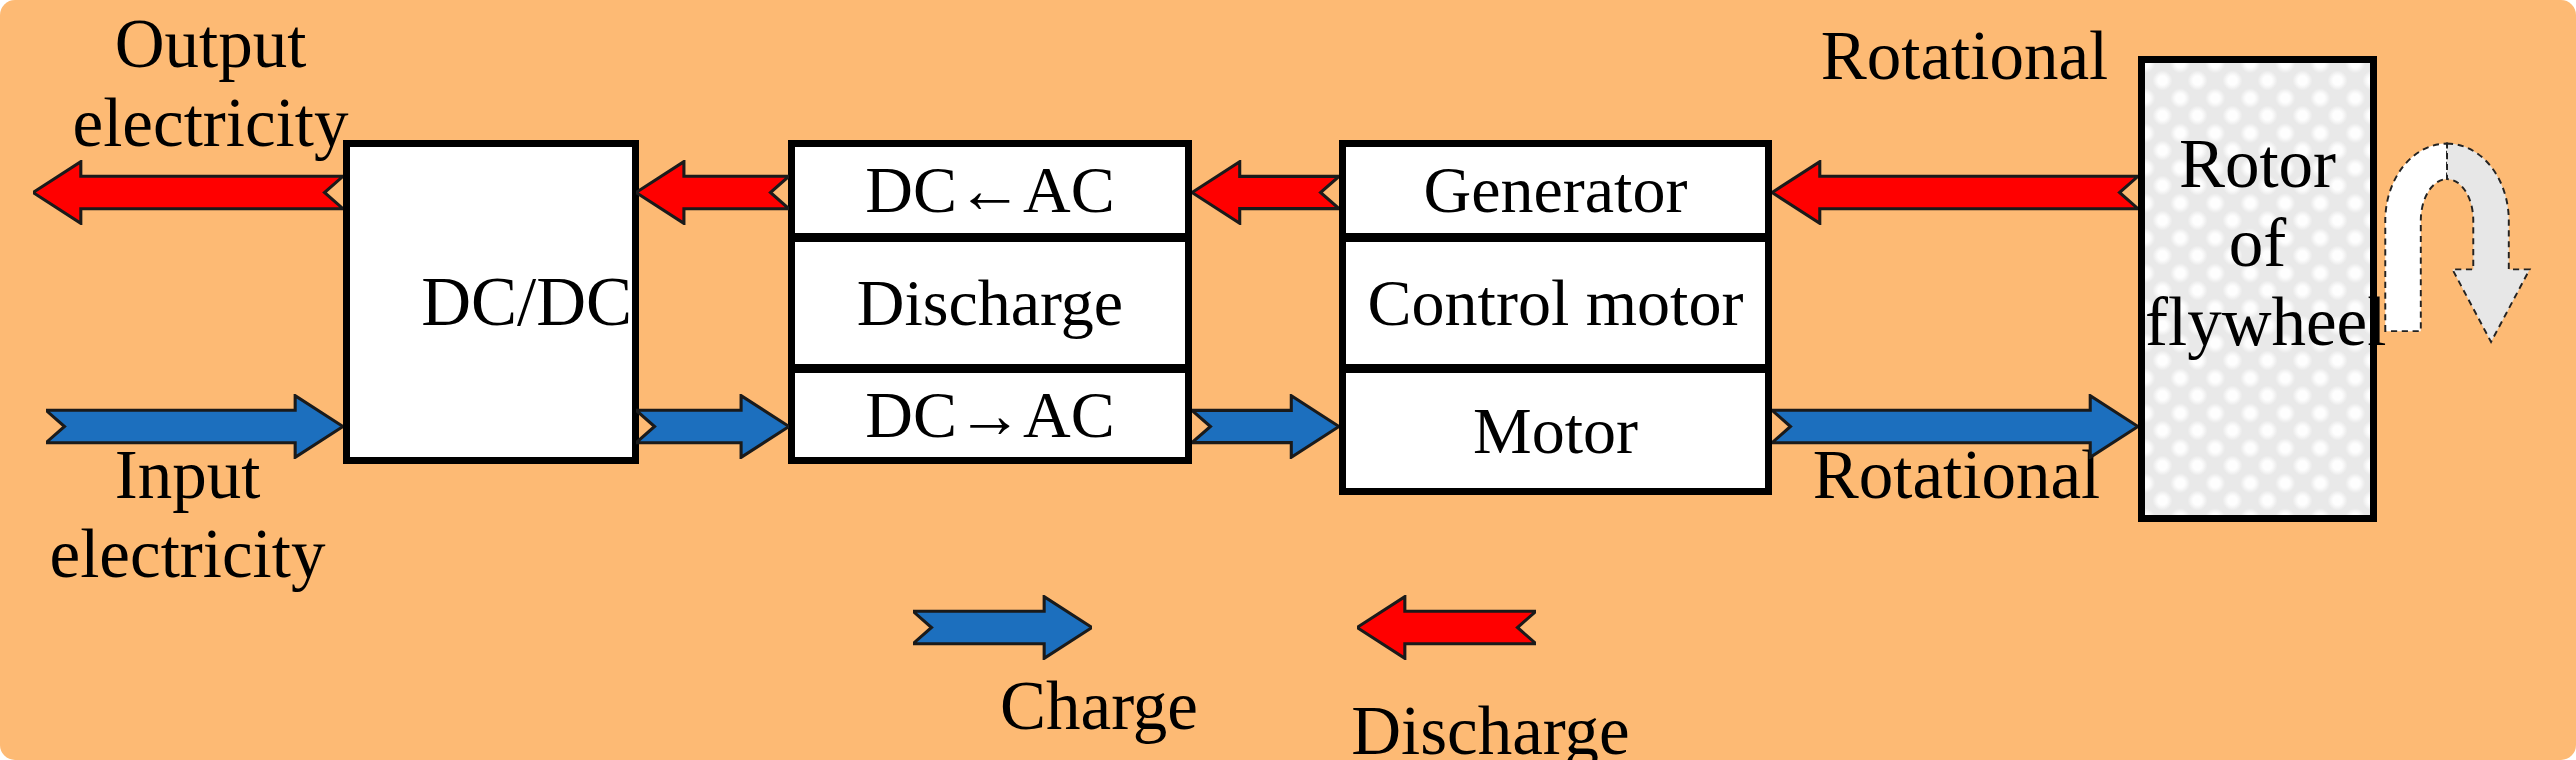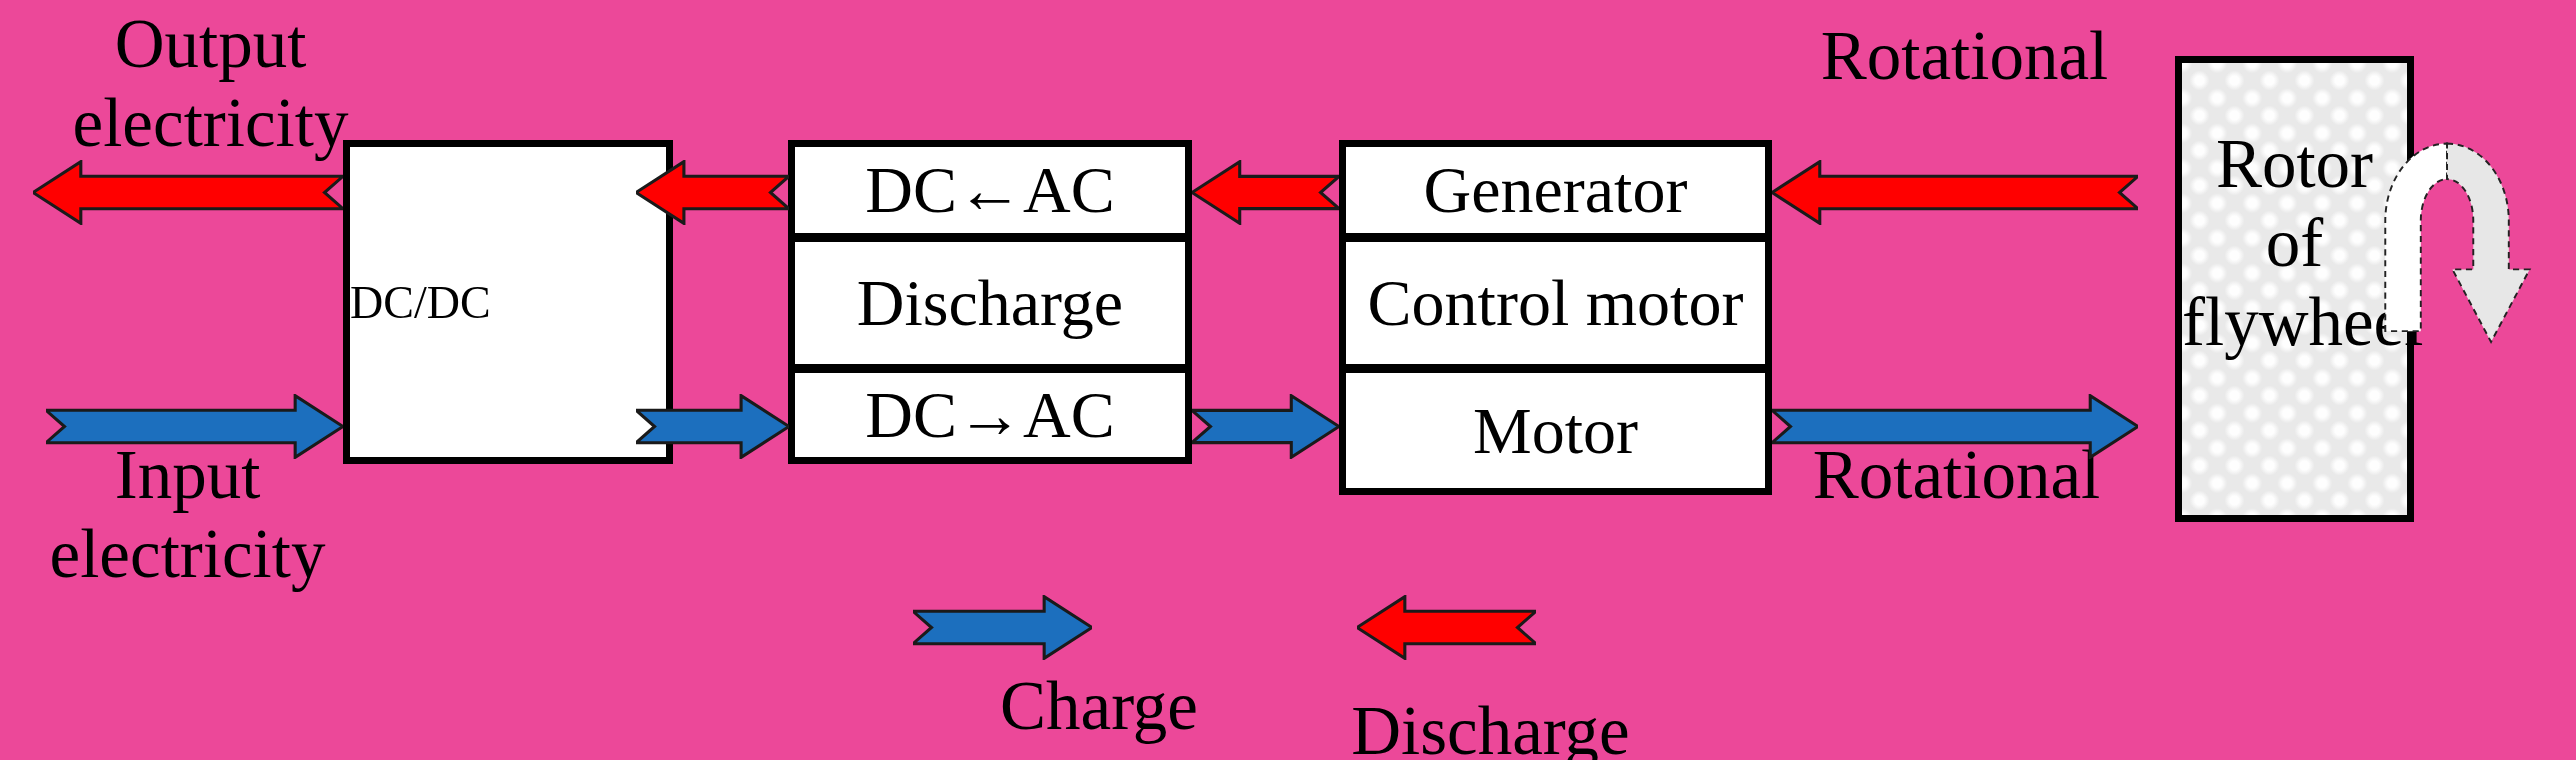--- a/index.html
+++ b/index.html
@@ -1,35 +1,35 @@
 <!DOCTYPE html>
 <html style="font-size:12.3px"><head>
 <meta charset="utf-8">
 <style>
   html,body{margin:0;padding:0;background:#fff;}
-  #canvas{position:relative;width:2576px;height:760px;background:#ec4899;overflow:hidden;
-          font-family:"Liberation Serif","DejaVu Serif",serif;color:#000;}
+  #canvas{position:relative;width:2576px;height:760px;background:#fdba74;overflow:hidden;
+          font-family:"Liberation Serif","DejaVu Serif",serif;color:#000;border-radius:15px;}
   .lbl{position:absolute;width:401px;text-align:center;font-size:69px;line-height:79px;white-space:nowrap;}
   .box{position:absolute;box-sizing:border-box;border:7.7px solid #000;background:#fff;}
   .stack{position:absolute;box-sizing:border-box;border:7.7px solid #000;background:#fff;
          display:flex;flex-direction:column;}
   .cell{display:flex;align-items:center;justify-content:center;font-size:66px;white-space:nowrap;}
   .cell.r1{height:86px;border-bottom:9.2px solid #000;}
   .cell.r2{height:122px;border-bottom:9.2px solid #000;}
   .cell.r3{flex:1;}
-  #dcdc-box{left:343px;top:140px;width:330px;height:324px;display:flex;align-items:center;justify-content:flex-start;font-size:46px;}
+  #dcdc-box{left:343px;top:140px;width:296px;height:324px;display:flex;align-items:center;justify-content:flex-end;font-size:69px;}
   #converter-stack{left:788px;top:140px;width:404px;height:324px;}
   #machine-stack{left:1339px;top:140px;width:433px;height:355px;}
   #flywheel-box{left:2138px;top:56px;width:239px;height:466px;border-width:7px;
      background-color:#e9e9e9;
      background-image:
        radial-gradient(circle, rgba(255,255,255,.95) 0 4.6px, rgba(255,255,255,0) 10px),
        radial-gradient(circle, rgba(255,255,255,.95) 0 4.6px, rgba(255,255,255,0) 10px);
      background-size:35px 35px;background-position:0 0,17.7px 17.7px;
-     text-align:center;padding-top:62px;font-size:69px;line-height:79px;margin-left:37px;}
+     text-align:center;padding-top:62px;font-size:69px;line-height:79px;}
   .arrow-svg{position:absolute;}
   #output-label{left:10px;top:4.6px;}
   #input-label{left:-13px;top:436px;}
   #speed-drop-label{left:1764px;top:17px;}
   #speed-rise-label{left:1756px;top:436px;}
   #charge-label{left:797px;top:667px;text-align:right;}
   #discharge-label{left:1290px;top:667px;margin-top:25px;}
 </style>
 </head>
 <body>

